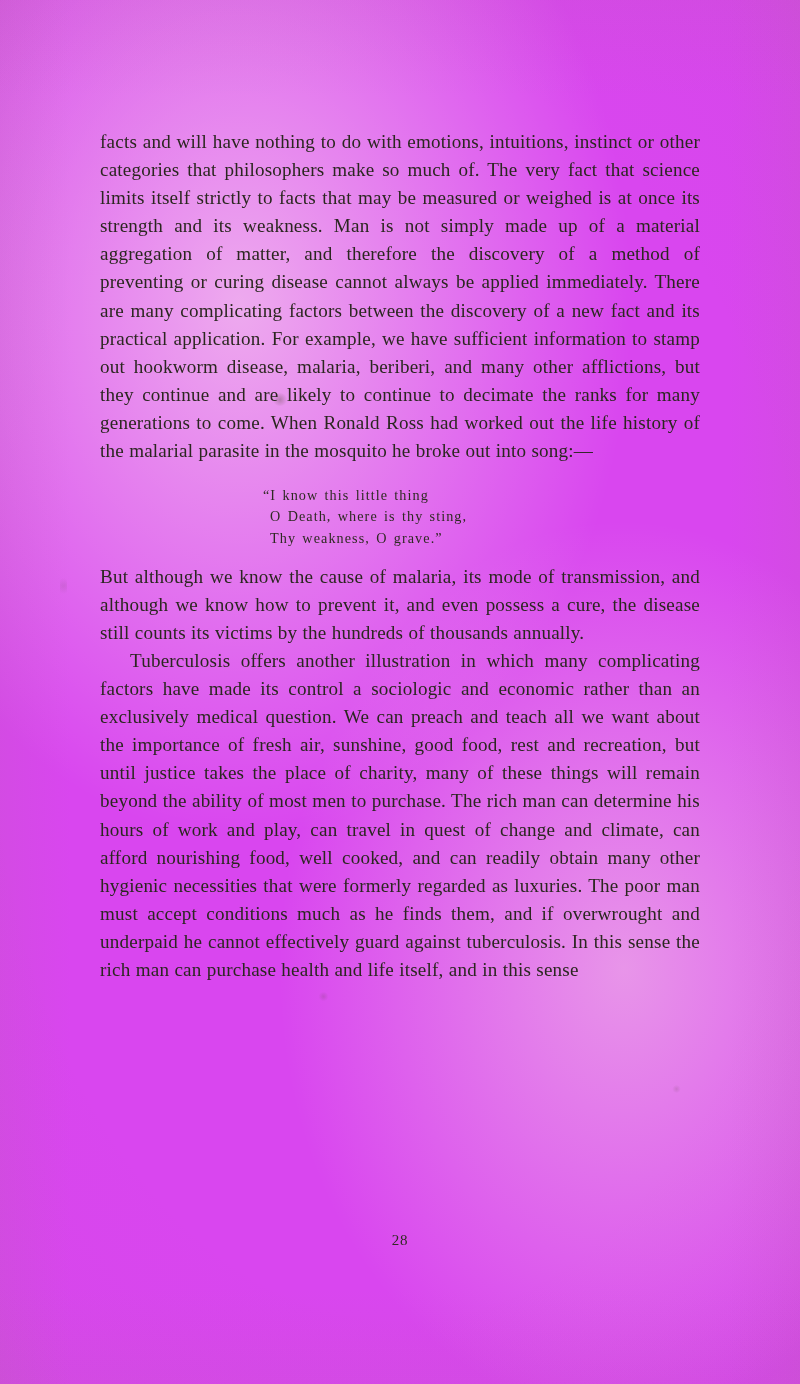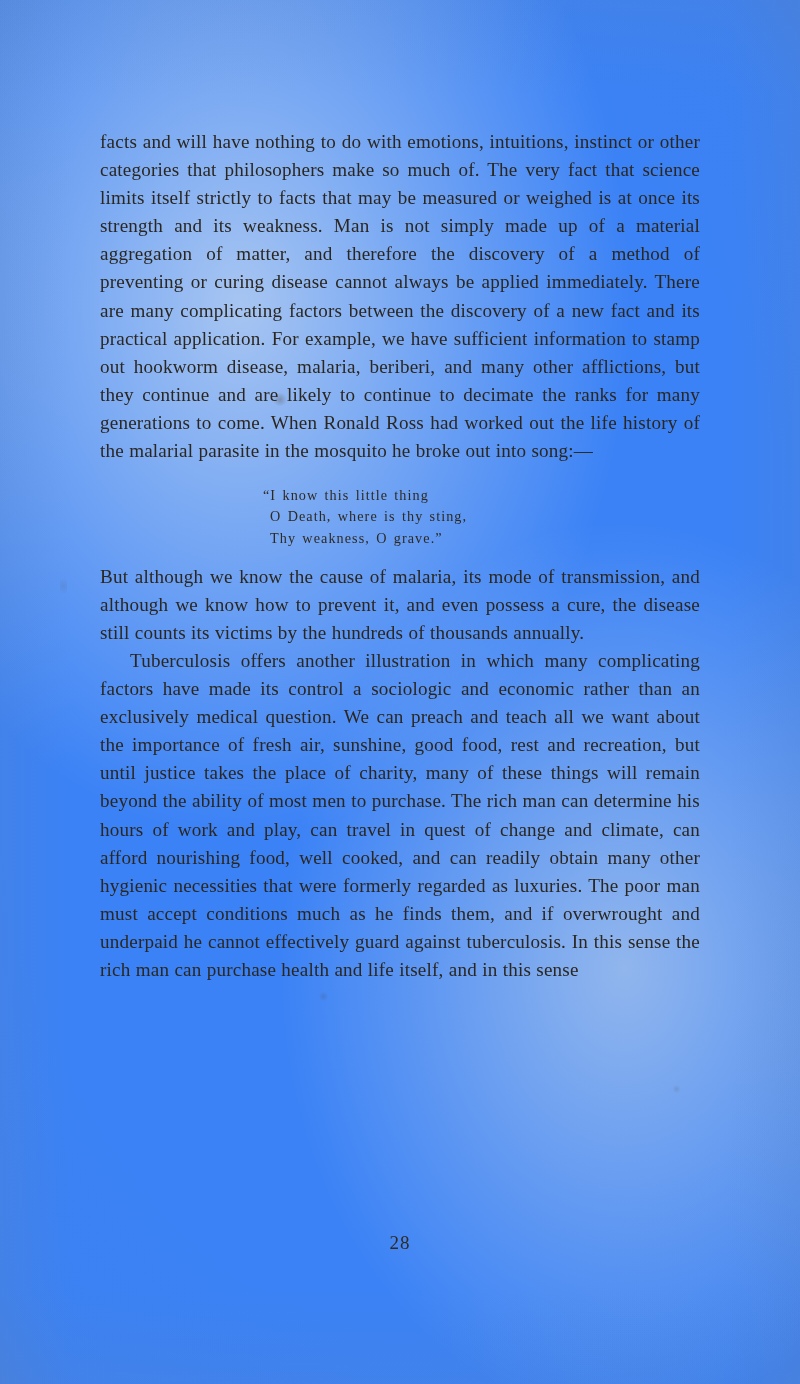--- a/index.html
+++ b/index.html
@@ -7,21 +7,21 @@
     margin: 0;
     padding: 0;
     background: #ffffff;
   }
 
   .page {
     position: relative;
     width: 800px;
     height: 1384px;
     margin: 0 auto;
-    background: #3b82f6;
+    background: #d946ef;
     overflow: hidden;
     font-family: "Liberation Serif", "DejaVu Serif", serif;
     color: #2b2720;
   }
 
   
   .paper-grain {
     position: absolute;
     inset: 0;
     pointer-events: none;
@@ -76,21 +76,21 @@
   .verse .verse-line.first {
     text-indent: -7px;
   }
 
   .page-number {
     position: absolute;
     left: 0;
     right: 0;
     top: 1232px;
     text-align: center;
-    font-size: 19px;
+    font-size: 15px;
     letter-spacing: 0.05em;
     color: #302b22;
   }
 
   
   .ink-blot {
     position: absolute;
     pointer-events: none;
     border-radius: 50%;
     background: radial-gradient(circle, rgba(70,58,38,0.30), rgba(70,58,38,0) 70%);

